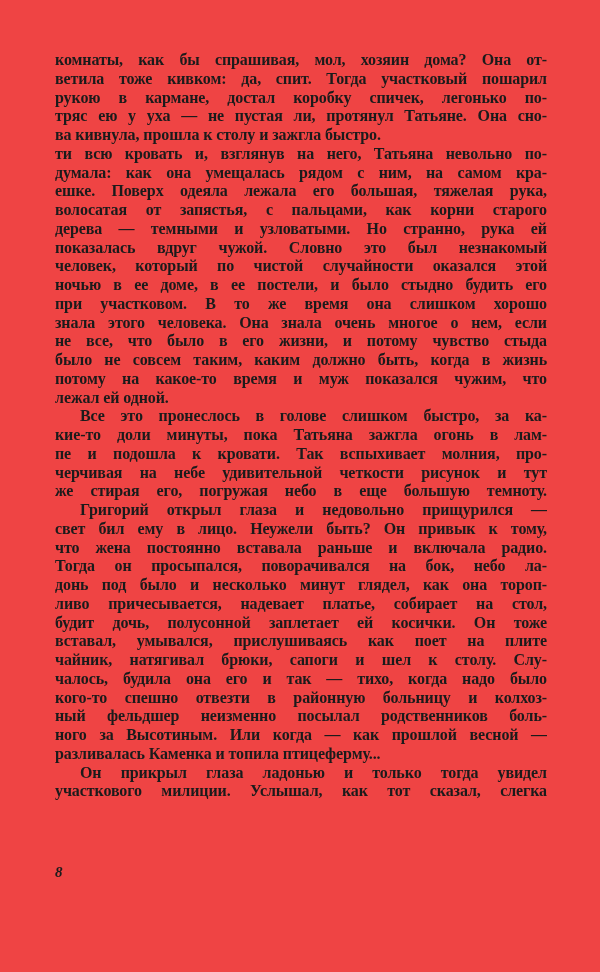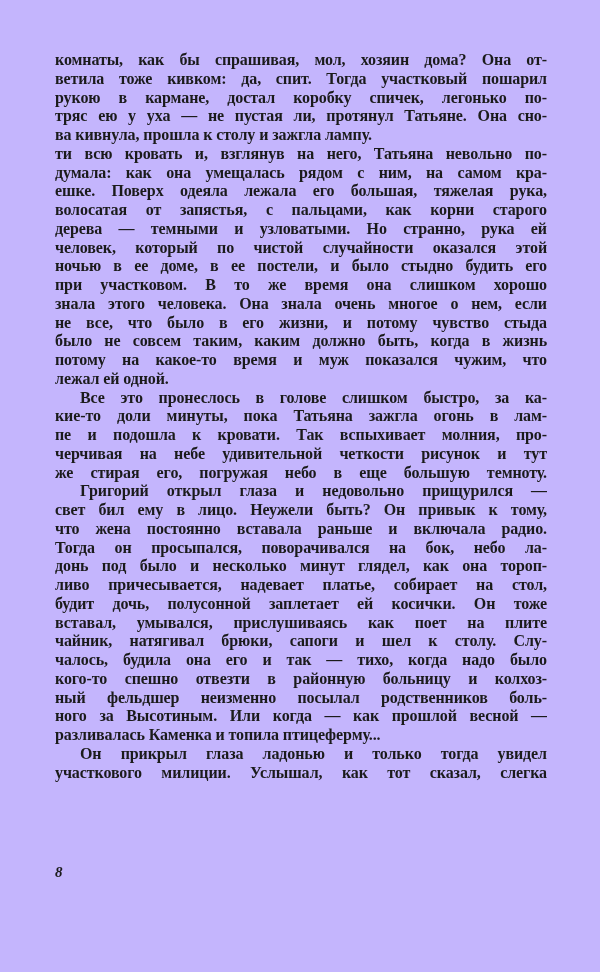--- a/index.html
+++ b/index.html
@@ -12,21 +12,21 @@
     background: #fbfaf7;
     overflow: hidden;
     position: relative;
   }
   .scan-page {
     position: absolute;
     left: 0;
     top: 0;
     width: 600px;
     height: 972px;
-    background: #c4b5fd;
+    background: #ef4444;
   }
   .text-block {
     position: absolute;
     left: 55px;
     top: 51px;
     width: 492px;
     font-family: "Liberation Serif", serif;
     font-weight: bold;
     font-size: 16px;
     line-height: 18.75px;
@@ -63,28 +63,29 @@
 </head>
 <body>
 
 <div class="scan-page">
   <div class="text-block">
       <div class="para">
         <div class="line">комнаты, как бы спрашивая, мол, хозяин дома? Она от-</div>
         <div class="line">ветила тоже кивком: да, спит. Тогда участковый пошарил</div>
         <div class="line">рукою в кармане, достал коробку спичек, легонько по-</div>
         <div class="line">тряс ею у уха — не пустая ли, протянул Татьяне. Она сно-</div>
-        <div class="line no-just">ва кивнула, прошла к столу и зажгла лампу.</div>
+        <div class="line no-just">ва кивнула, прошла к столу и зажгла быстро.</div>
       </div>
       <div class="para">
         <div class="line">ти всю кровать и, взглянув на него, Татьяна невольно по-</div>
         <div class="line">думала: как она умещалась рядом с ним, на самом кра-</div>
         <div class="line">ешке. Поверх одеяла лежала его большая, тяжелая рука,</div>
         <div class="line">волосатая от запястья, с пальцами, как корни старого</div>
         <div class="line">дерева — темными и узловатыми. Но странно, рука ей</div>
+        <div class="line">показалась вдруг чужой. Словно это был незнакомый</div>
         <div class="line">человек, который по чистой случайности оказался этой</div>
         <div class="line">ночью в ее доме, в ее постели, и было стыдно будить его</div>
         <div class="line">при участковом. В то же время она слишком хорошо</div>
         <div class="line">знала этого человека. Она знала очень многое о нем, если</div>
         <div class="line">не все, что было в его жизни, и потому чувство стыда</div>
         <div class="line">было не совсем таким, каким должно быть, когда в жизнь</div>
         <div class="line">потому на какое-то время и муж показался чужим, что</div>
         <div class="line no-just">лежал ей одной.</div>
       </div>
       <div class="para">

